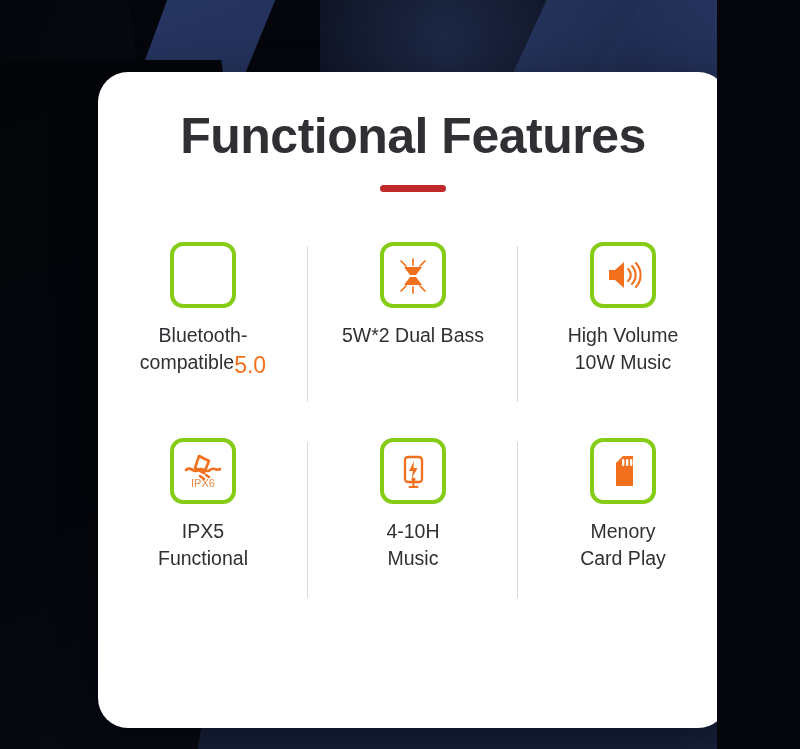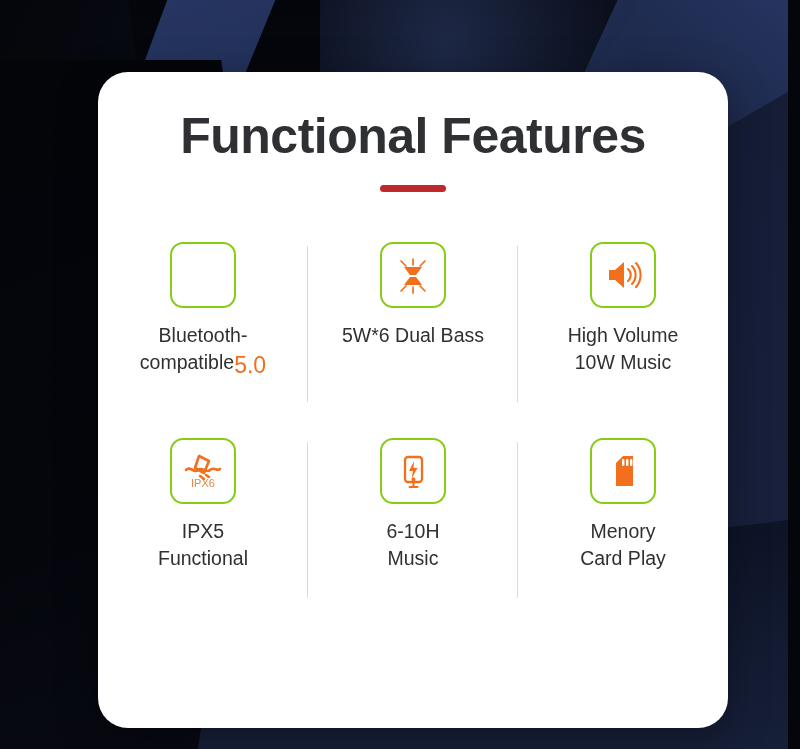--- a/index.html
+++ b/index.html
@@ -9,21 +9,21 @@
   body {
     width: 800px;
     height: 749px;
     overflow: hidden;
     font-family: "Liberation Sans", sans-serif;
     background: #05060c;
   }
 
   .stage {
     position: relative;
-    width: 788px;
+    width: 717px;
     height: 749px;
     overflow: hidden;
     background: #06070e;
   }
 
   
   .bg-layer {
     position: absolute;
     inset: 0;
     overflow: hidden;
@@ -156,21 +156,21 @@
     right: 0;
     top: 12px;
     bottom: 28px;
     width: 1px;
     background: #d9dadc;
   }
 
   .icon-box {
     width: 66px;
     height: 66px;
-    border: 2px solid #84cc16;
+    border: 4px solid #84cc16;
     border-radius: 13px;
     display: flex;
     align-items: center;
     justify-content: center;
     box-sizing: border-box;
     background: #ffffff;
   }
   .icon-box svg { display: block; }
 
   .cell-label {
@@ -255,21 +255,21 @@
             <g stroke="#f2701d" stroke-width="1.7" stroke-linecap="round">
               <line x1="21" y1="11" x2="21" y2="5"></line>
               <line x1="14" y1="12" x2="9" y2="7"></line>
               <line x1="28" y1="12" x2="33" y2="7"></line>
               <line x1="21" y1="33" x2="21" y2="39"></line>
               <line x1="14" y1="32" x2="9" y2="37"></line>
               <line x1="28" y1="32" x2="33" y2="37"></line>
             </g>
           </svg>
         </div>
-        <div class="cell-label">5W*6 Dual Bass</div>
+        <div class="cell-label">5W*2 Dual Bass</div>
       </div>
 
       <div class="cell">
         <div class="icon-box">
           <svg width="42" height="42" viewBox="0 0 42 42" aria-hidden="true">
             <path d="M7 16 L13 16 L22 8 L22 34 L13 26 L7 26 Z" fill="#f2701d"></path>
             <g stroke="#f2701d" stroke-width="2.1" fill="none" stroke-linecap="round">
               <path d="M26 15 A 8 8 0 0 1 26 27"></path>
               <path d="M30 12 A 13 13 0 0 1 30 30"></path>
               <path d="M34 9 A 18 18 0 0 1 34 33"></path>
@@ -299,21 +299,21 @@
       <div class="cell has-divider">
         <div class="icon-box">
           <svg width="42" height="42" viewBox="0 0 42 42" aria-hidden="true">
             <rect x="13" y="7" width="17" height="25" rx="3" fill="none" stroke="#f2701d" stroke-width="2.3"></rect>
             <path d="M22 11 L17 21 L21 21 L19.5 29 L25.5 18 L21.5 18 Z" fill="#f2701d"></path>
             <circle cx="21.5" cy="29.5" r="2" fill="#f2701d"></circle>
             <line x1="21.5" y1="31" x2="21.5" y2="37" stroke="#f2701d" stroke-width="2" stroke-linecap="round"></line>
             <line x1="17.5" y1="37" x2="25.5" y2="37" stroke="#f2701d" stroke-width="2" stroke-linecap="round"></line>
           </svg>
         </div>
-        <div class="cell-label">6-10H
+        <div class="cell-label">4-10H
 Music</div>
       </div>
 
       <div class="cell">
         <div class="icon-box">
           <svg width="42" height="42" viewBox="0 0 42 42" aria-hidden="true">
             <path d="M14 13 L21 6 L31 6 L31 36 L14 36 Z" fill="#f2701d"></path>
             <g fill="#ffffff">
               <rect x="20" y="9" width="2.4" height="7" rx="1.1"></rect>
               <rect x="24" y="9" width="2.4" height="7" rx="1.1"></rect>

